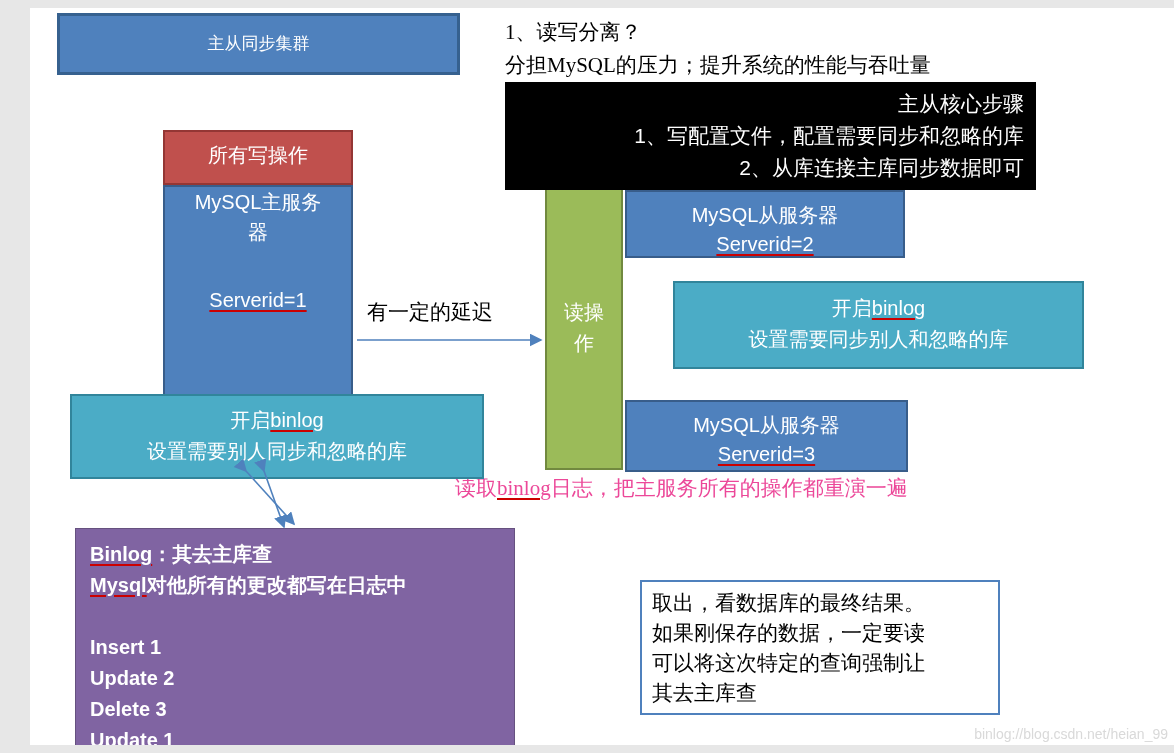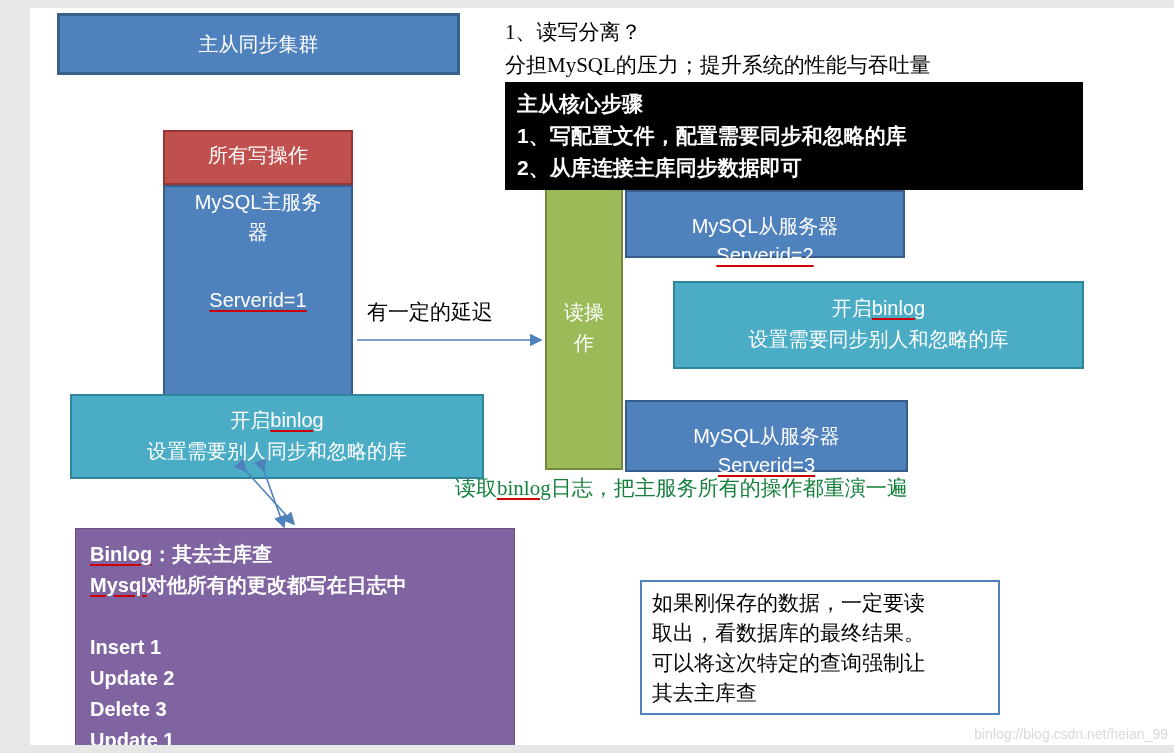--- a/index.html
+++ b/index.html
@@ -12,27 +12,27 @@
     position:absolute; left:30px; top:8px; width:1144px; height:737px;
     background:#ffffff; overflow:hidden;
   }
   .abs { position:absolute; }
   .box { position:absolute; color:#fff; text-align:center; box-sizing:border-box; }
   .serif { font-family:"Liberation Serif","DejaVu Serif",serif; }
 
   .title-box {
     left:27px; top:5px; width:403px; height:62px;
     background:#4f81bd; border:3px solid #36618f;
-    font-size:20px; line-height:56px; z-index:2;
+    font-size:17px; line-height:56px; z-index:2;
   }
   .rw-note { left:475px; top:8px; font-size:21px; line-height:33px; color:#000; text-align:left; z-index:2; }
   .steps-box {
-    left:475px; top:74px; width:578px; height:108px;
-    background:#000; color:#fff; text-align:left;
-    font-size:21px; font-weight:bold; line-height:32px;
+    left:475px; top:74px; width:531px; height:108px;
+    background:#000; color:#fff; text-align:right;
+    font-size:21px; font-weight:normal; line-height:32px;
     padding:6px 12px; z-index:6;
   }
   .write-box {
     left:133px; top:122px; width:190px; height:55px;
     background:#c0504d; border:2px solid #943634;
     font-size:20px; line-height:49px; z-index:3;font-family:Liberation Mono, monospace;
   }
   .master-box {
     left:133px; top:177px; width:190px; height:285px;
     background:#4f81bd; border:2px solid #385d8a;
@@ -47,26 +47,26 @@
   .teal-left { left:40px; top:360px; width:414px; height:85px; padding-top:9px; }
   .teal-right { left:643px; top:247px; width:411px; height:88px; padding-top:10px; }
   .green-box {
     left:515px; top:177px; width:78px; height:285px;
     background:#9bbb59; border:2px solid #71893f;
     font-size:20px; line-height:31px; z-index:1;
     display:flex; flex-direction:column; justify-content:center;
   }
   .slave-box {
     background:#4f81bd; border:2px solid #385d8a;
-    font-size:20px; line-height:29px; padding-top:20px; z-index:2;
+    font-size:20px; line-height:29px; padding-top:9px; z-index:2;
   }
   .slave1 { left:595px; top:182px; width:280px; height:68px; }
   .slave2 { left:595px; top:392px; width:283px; height:72px; }
   .delay-label { left:337px; top:290px; font-size:21px; color:#000; z-index:3; }
-  .replay-note { left:425px; top:466px; font-size:21px; color:#15803d; z-index:3; }
+  .replay-note { left:425px; top:466px; font-size:21px; color:#ec4899; z-index:3; }
   .purple-box {
     left:45px; top:520px; width:440px; height:240px;
     background:#8064a2; border:1px solid #66517f;
     color:#fff; text-align:left; font-size:20px; font-weight:bold;
     line-height:31px; padding:10px 0 0 14px; z-index:2;
   }
   .purple-gap { height:31px; }
   .force-box {
     left:610px; top:572px; width:360px; height:135px;
     background:#fff; border:2px solid #4f81bd;
@@ -166,22 +166,22 @@
         <span class="u-red">Mysql</span><span>对他所有的更改都写在日志中</span>
       </div>
       <div class="purple-gap"></div>
       <div>Insert 1</div>
       <div>Update 2</div>
       <div>Delete 3</div>
       <div>Update 1</div>
     </div>
 
     <div class="box force-box serif">
+      <div>取出，看数据库的最终结果。</div>
       <div>如果刚保存的数据，一定要读</div>
-      <div>取出，看数据库的最终结果。</div>
       <div>可以将这次特定的查询强制让</div>
       <div>其去主库查</div>
     </div>
 
     <div class="abs watermark">binlog://blog.csdn.net/heian_99</div>
 
     <svg class="arrows" viewBox="0 0 1144 737">
       <defs>
         <marker id="ah" markerWidth="9" markerHeight="9" refX="7" refY="4" orient="auto">
           <path d="M0,0 L8,4 L0,8 z" fill="#4f81bd"></path>

